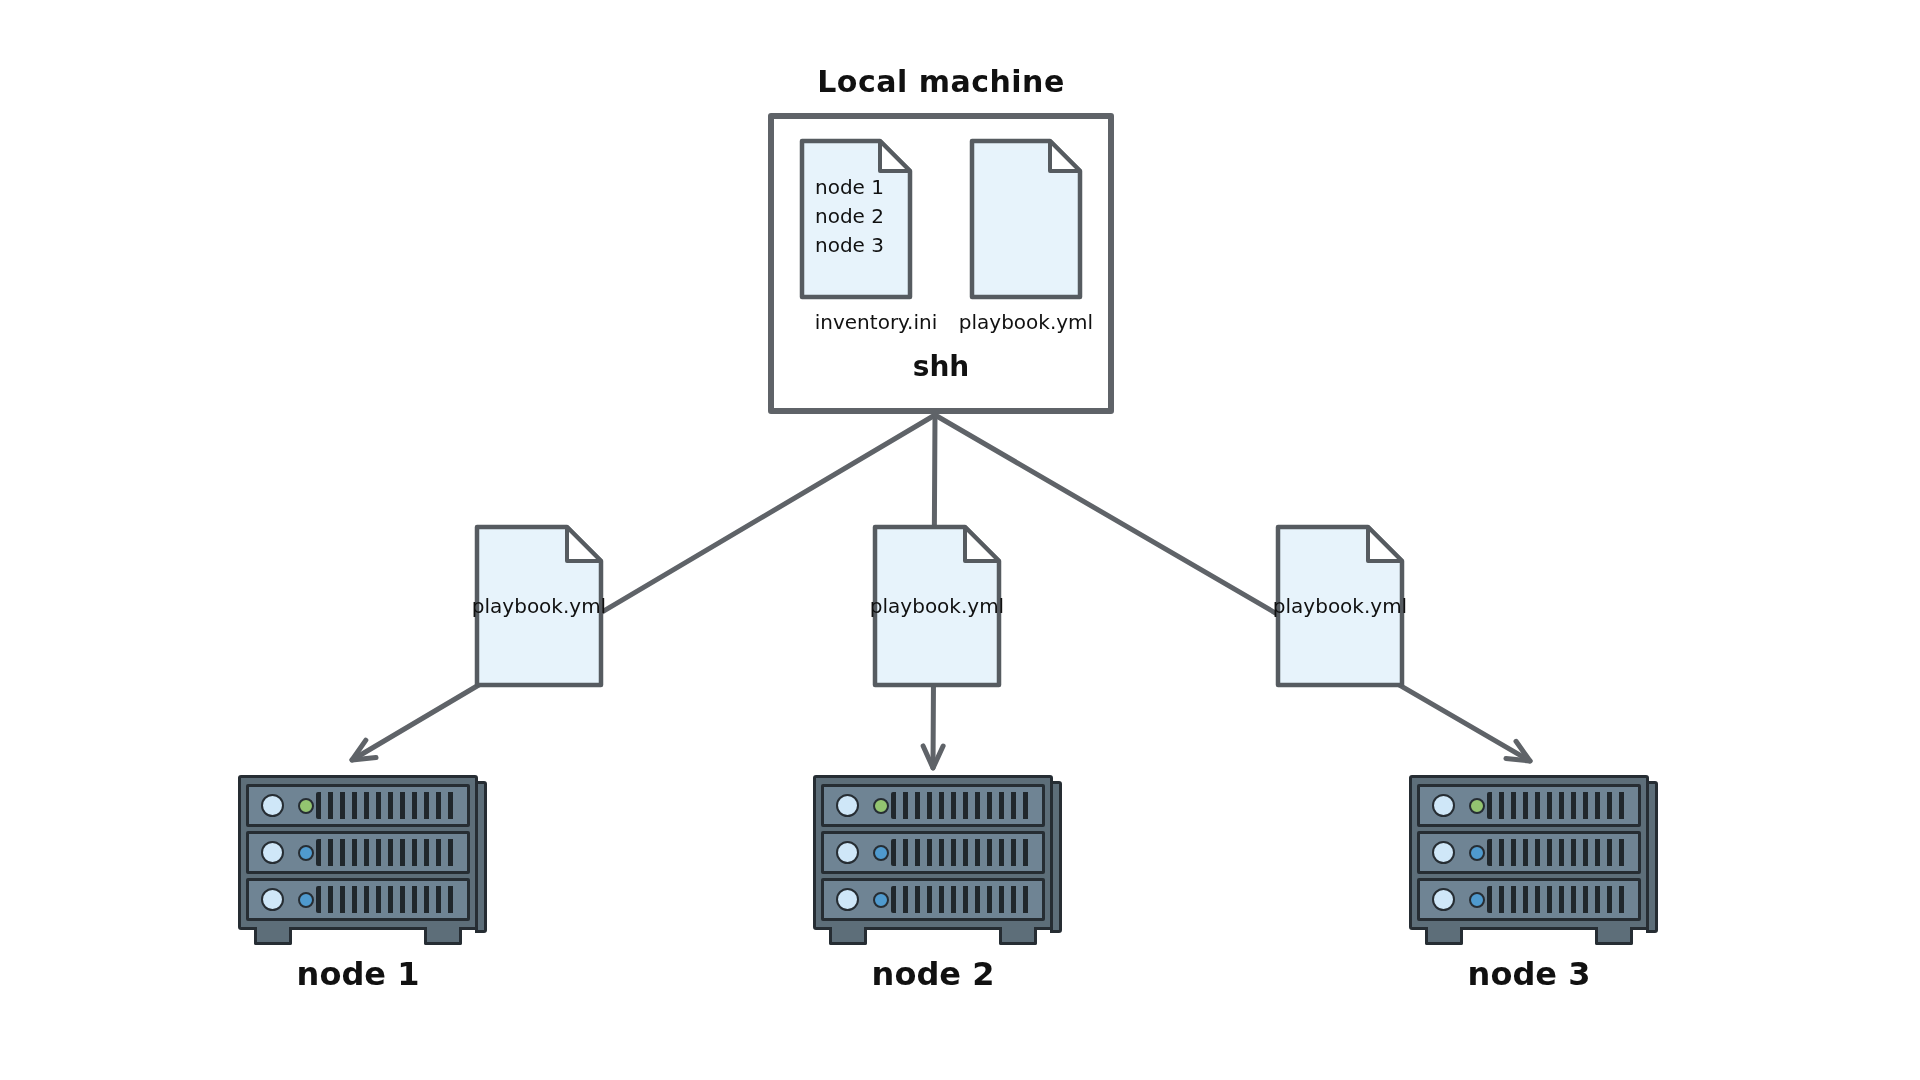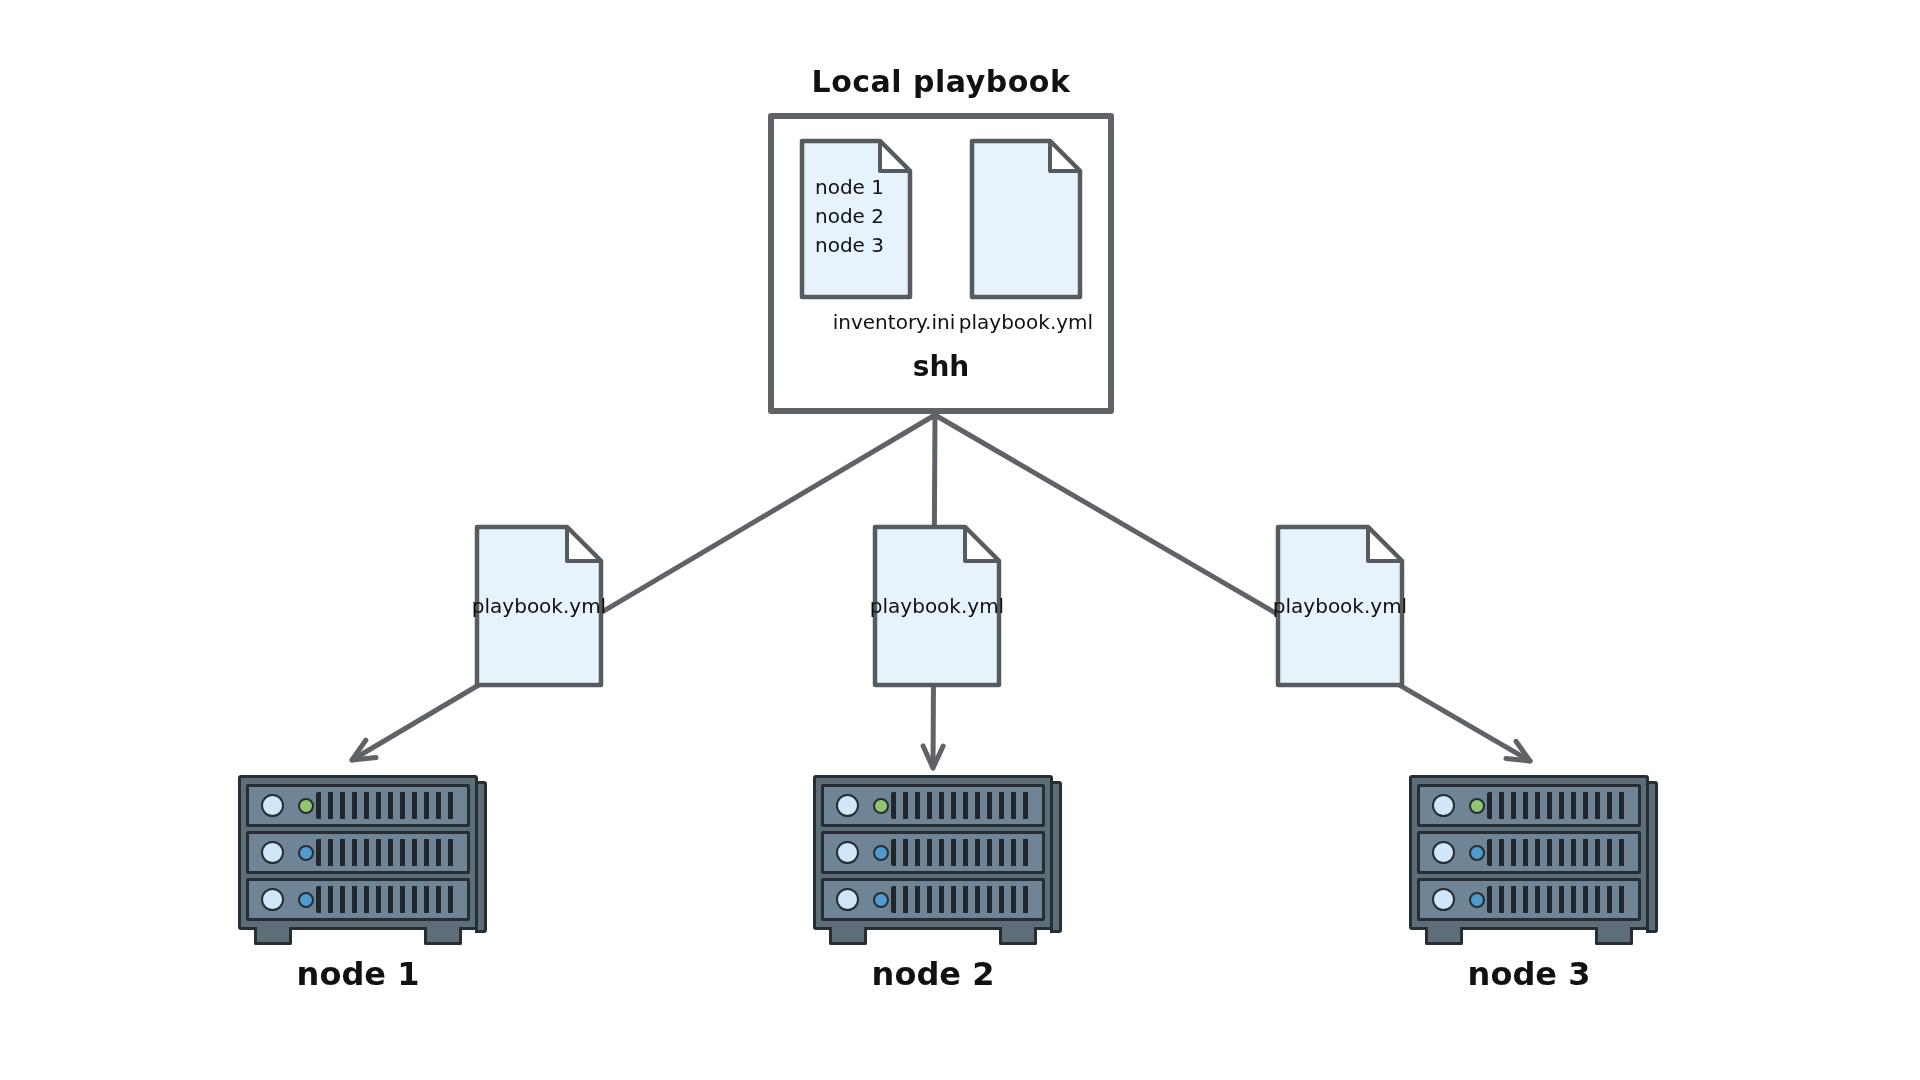--- a/index.html
+++ b/index.html
@@ -58,35 +58,35 @@
     <defs>
       <marker id="ah" markerUnits="userSpaceOnUse" markerWidth="40" markerHeight="40" refX="28" refY="15" orient="auto">
         <path d="M6,5 L28,15 L6,25" fill="none" stroke="#5f6368" stroke-width="5" stroke-linecap="round" stroke-linejoin="round"></path>
       </marker>
     </defs>
     <line x1="935" y1="415" x2="352" y2="760" marker-end="url(#ah)"></line>
     <line x1="935" y1="415" x2="933" y2="768" marker-end="url(#ah)"></line>
     <line x1="935" y1="415" x2="1530" y2="761" marker-end="url(#ah)"></line>
   </svg>
 
-  <div class="lm-title">Local playbook</div>
+  <div class="lm-title">Local machine</div>
   <div class="lm-box"></div>
 
   <div class="doc" style="left:798px; top:137px; width:116px; height:164px;">
     <svg width="116" height="164" viewBox="0 0 116 164">
       <path d="M4,4 H82 L112,34 V160 H4 Z" fill="#e7f3fb" stroke="#565b60" stroke-width="4.5" stroke-linejoin="round"></path>
       <path d="M82,4 L82,34 L112,34 Z" fill="#ffffff" stroke="#565b60" stroke-width="4" stroke-linejoin="round"></path>
     </svg>
     <div class="doc-lines">
       <div>node 1</div>
       <div>node 2</div>
       <div>node 3</div>
     </div>
   </div>
-  <div class="doc-label" style="left:816px; top:310px; width:156px;">inventory.ini</div>
+  <div class="doc-label" style="left:798px; top:310px; width:156px;">inventory.ini</div>
 
   <div class="doc" style="left:968px; top:137px; width:116px; height:164px;">
     <svg width="116" height="164" viewBox="0 0 116 164">
       <path d="M4,4 H82 L112,34 V160 H4 Z" fill="#e7f3fb" stroke="#565b60" stroke-width="4.5" stroke-linejoin="round"></path>
       <path d="M82,4 L82,34 L112,34 Z" fill="#ffffff" stroke="#565b60" stroke-width="4" stroke-linejoin="round"></path>
     </svg>
   </div>
   <div class="doc-label" style="left:948px; top:310px; width:156px;">playbook.yml</div>
 
   <div class="ssh-label">shh</div>

